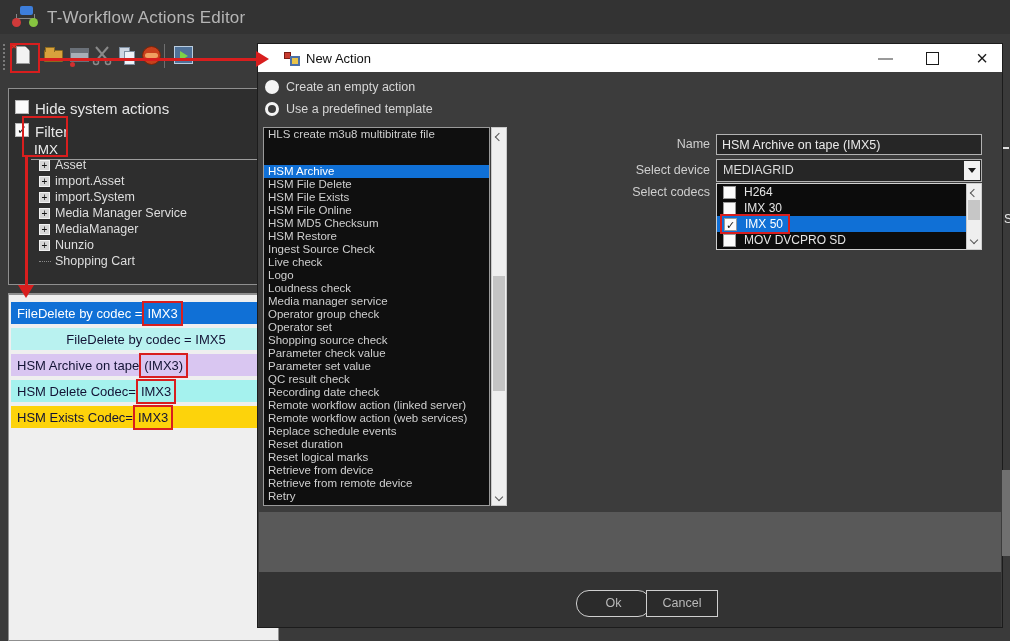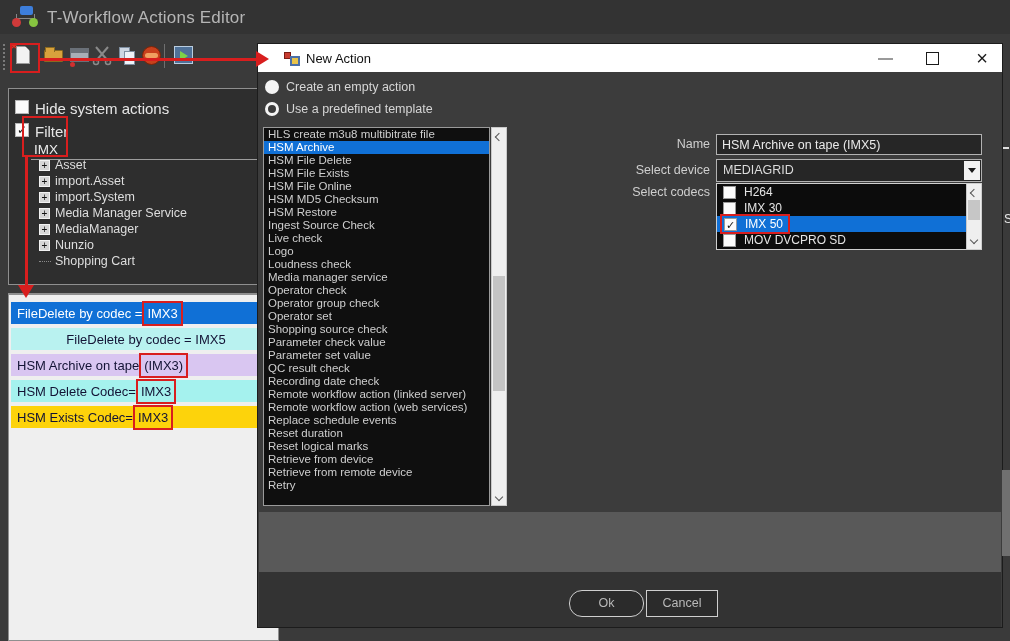--- a/index.html
+++ b/index.html
@@ -64,21 +64,21 @@
   .cap-max { position:absolute; left:668px; top:8px; width:13px; height:13px; border:1.5px solid #1a1a1a; }
   .cap-close { position:absolute; left:712px; top:1px; width:24px; height:26px; font-size:20px; color:#1a1a1a; text-align:center; line-height:26px; }
 
   .radio { position:absolute; left:7px; width:14px; height:14px; border-radius:50%; }
   .radio.filled { background:#f4f4f4; }
   .radio.ring { border:3.5px solid #f4f4f4; background:transparent; }
   .radio-label { position:absolute; left:28px; font-size:12.5px; color:#d6d6d6; }
 
   .tpl-list { position:absolute; left:5px; top:83px; width:227px; height:379px; background:#0f0f0f; border:1px solid #9a9a9a; overflow:hidden; }
   .tpl-item { height:13px; line-height:13px; font-size:11.5px; color:#cfcfcf; padding-left:4px; white-space:nowrap; }
-  .tpl-item.sel { background:#1070d6; color:#ffffff; }
+  .tpl-item.sel { background:#1070d6; color:#ffffff;margin-top:24px; }
   .tpl-scroll { position:absolute; left:233px; top:83px; width:16px; height:379px; background:#efefef; border:1px solid #c9c9c9; }
   .sb-btn { position:absolute; left:0; width:14px; height:14px; display:flex; align-items:center; justify-content:center; }
   .chev { width:6px; height:6px; border-left:1.6px solid #555; border-bottom:1.6px solid #555; }
   .chev.up { transform:rotate(135deg) scaleX(-1); margin-top:3px; }
   .chev.down { transform:rotate(-45deg); margin-bottom:3px; }
   .tpl-thumb { position:absolute; left:1px; top:148px; width:12px; height:115px; background:#c4c4c4; }
 
   .form-label { position:absolute; left:300px; width:152px; text-align:right; font-size:12.5px; color:#cfcfcf; }
   .name-input { position:absolute; left:458px; top:90px; width:266px; height:21px; background:#262626; border:1px solid #b2b2b2; color:#e9e9e9; font-size:12.5px; padding-left:5px; font-family:inherit; }
   .combo { position:absolute; left:458px; top:115px; width:266px; height:23px; background:#262626; border:1px solid #b2b2b2; }
@@ -91,21 +91,21 @@
   .codec-row.sel { background:#1070d6; color:#ffffff; }
   .codec-cbx { width:13px; height:13px; background:#fbfbfb; border:1px solid #9a9a9a; margin-right:8px; font-size:11px; line-height:12px; text-align:center; color:#151515; flex:0 0 13px; }
   .codec-wrap { display:flex; align-items:center; }
   .codec-wrap.boxed { border:2px solid #d81e1e; padding:1px 5px 1px 2px; margin-left:-3px; }
   .codec-scroll { position:absolute; right:0; top:0; width:15px; height:65px; background:#efefef; border-left:1px solid #c9c9c9; }
   .codec-thumb { position:absolute; left:1px; top:16px; width:12px; height:20px; background:#c6c6c6; }
 
   .desc-panel { position:absolute; left:1px; top:468px; width:742px; height:60px; background:#595959; }
   .lower-strip { position:absolute; left:1px; top:528px; width:742px; height:55px; background:#333333; }
   .btn { position:absolute; top:546px; height:27px; background:#2b2b2b; border:1px solid #cfcfcf; color:#b9b9b9; font-size:12.5px; text-align:center; line-height:25px; }
-  .btn-ok { left:311px; width:75px;border-radius:13px; }
+  .btn-ok { left:318px; width:75px;border-radius:13px; }
   .btn-cancel { left:388px; width:72px; }
 
   
   .edge-dash { position:absolute; background:#dedede; }
   .edge-letter { position:absolute; left:1004px; top:212px; font-size:12.5px; color:#e6e6e6; }
   .edge-block { position:absolute; left:1002px; top:470px; width:8px; height:86px; background:#707070; }
 
   
   .anno { position:absolute; border:2px solid #d81e1e; z-index:60; }
   .anno-line { position:absolute; background:#d81e1e; z-index:60; }
@@ -246,21 +246,20 @@
         <div class="tpl-item">HSM File Delete</div>
         <div class="tpl-item">HSM File Exists</div>
         <div class="tpl-item">HSM File Online</div>
         <div class="tpl-item">HSM MD5 Checksum</div>
         <div class="tpl-item">HSM Restore</div>
         <div class="tpl-item">Ingest Source Check</div>
         <div class="tpl-item">Live check</div>
         <div class="tpl-item">Logo</div>
         <div class="tpl-item">Loudness check</div>
         <div class="tpl-item">Media manager service</div>
-        <div class="tpl-item">Operator check</div>
         <div class="tpl-item">Operator group check</div>
         <div class="tpl-item">Operator set</div>
         <div class="tpl-item">Shopping source check</div>
         <div class="tpl-item">Parameter check value</div>
         <div class="tpl-item">Parameter set value</div>
         <div class="tpl-item">QC result check</div>
         <div class="tpl-item">Recording date check</div>
         <div class="tpl-item">Remote workflow action (linked server)</div>
         <div class="tpl-item">Remote workflow action (web services)</div>
         <div class="tpl-item">Replace schedule events</div>

